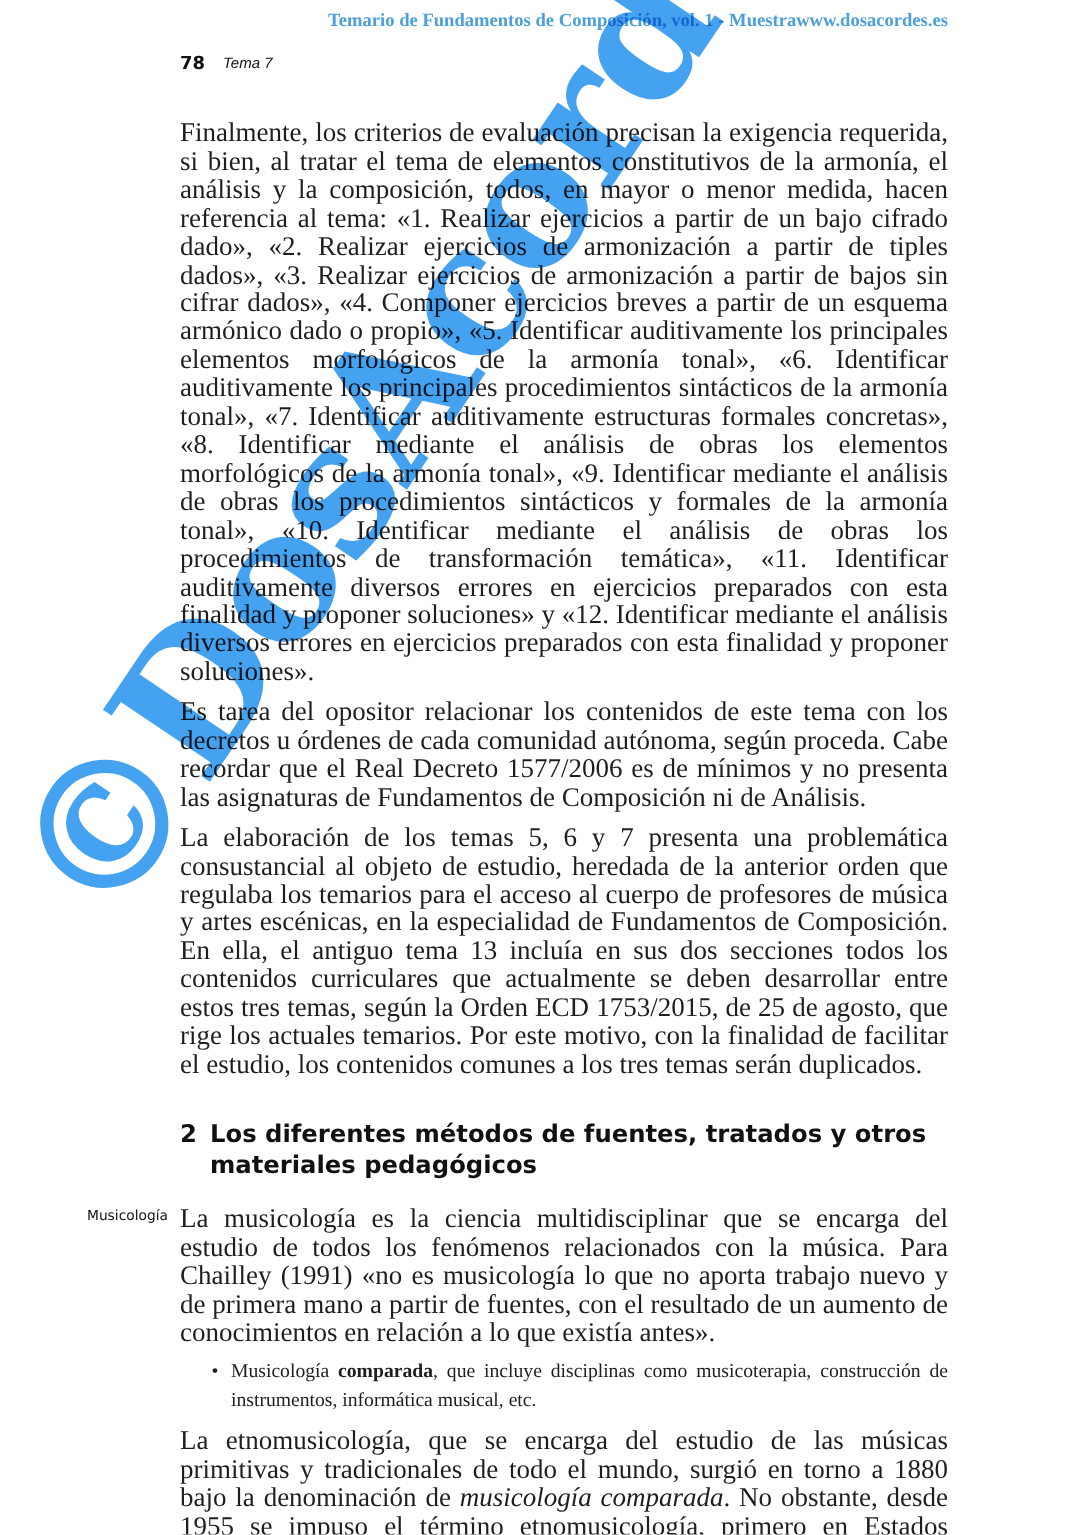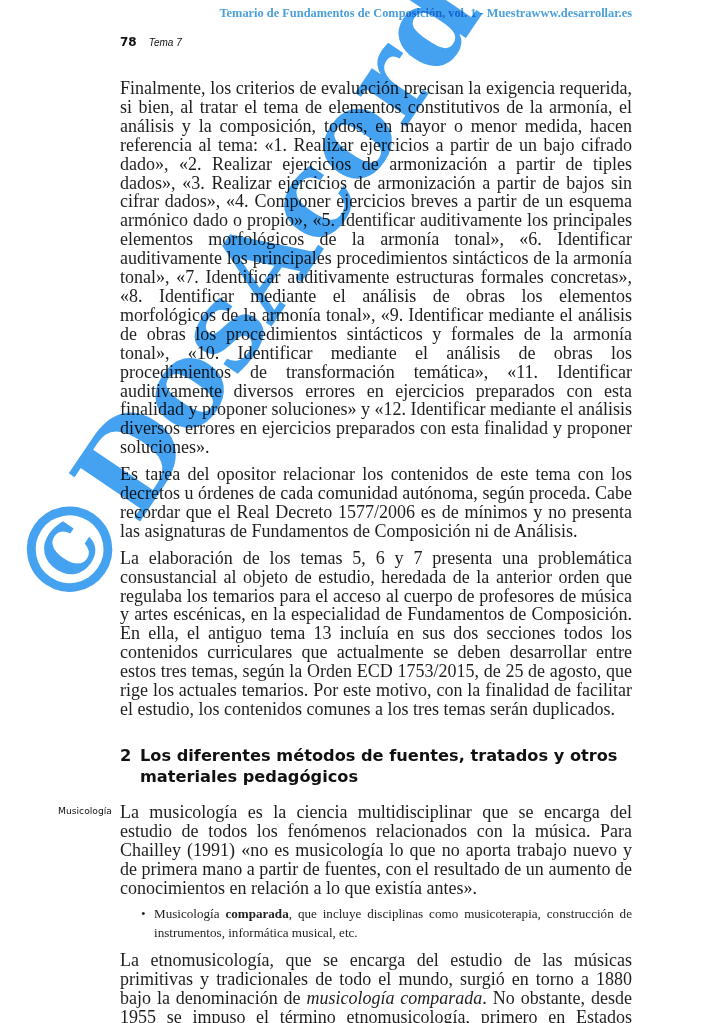--- a/index.html
+++ b/index.html
@@ -19,21 +19,21 @@
   ul.bullets li::before { content:"•"; position:absolute; left:-13px; top:0; }
   b { font-weight:bold; }
   i { font-style:italic; }
   .watermark { position:absolute; left:-20px; top:560px; transform-origin:0 0; transform:rotate(-56deg); font-family:"DejaVu Serif", serif; font-weight:bold; font-size:118px; letter-spacing:-2px; color:#3f9ff0; opacity:0.97; white-space:nowrap; pointer-events:none; mix-blend-mode:multiply; transform-box:fill-box; }
 </style>
 </head>
 <body>
 
 <div class="header-top">
   <span>Temario de Fundamentos de Composición, vol. 1 - Muestra</span>
-  <span>www.desarrollar.es</span>
+  <span>www.dosacordes.es</span>
 </div>
 <div class="header-sub">
   <span class="page-num">78</span>
   <span class="chapter">Tema 7</span>
 </div>
 
 <div class="content">
   <p class="para">Finalmente, los criterios de evaluación precisan la exigencia requerida, si bien, al tratar el tema de elementos constitutivos de la armonía, el análisis y la composición, todos, en mayor o menor medida, hacen referencia al tema: «1. Realizar ejercicios a partir de un bajo cifrado dado», «2. Realizar ejercicios de armonización a partir de tiples dados», «3. Realizar ejercicios de armonización a partir de bajos sin cifrar dados», «4. Componer ejercicios breves a partir de un esquema armónico dado o propio», «5. Identificar auditivamente los principales elementos morfológicos de la armonía tonal», «6. Identificar auditivamente los principales procedimientos sintácticos de la armonía tonal», «7. Identificar auditivamente estructuras formales concretas», «8. Identificar mediante el análisis de obras los elementos morfológicos de la armonía tonal», «9. Identificar mediante el análisis de obras los procedimientos sintácticos y formales de la armonía tonal», «10. Identificar mediante el análisis de obras los procedimientos de transformación temática», «11. Identificar auditivamente diversos errores en ejercicios preparados con esta finalidad y proponer soluciones» y «12. Identificar mediante el análisis diversos errores en ejercicios preparados con esta finalidad y proponer soluciones».</p>
   <p class="para">Es tarea del opositor relacionar los contenidos de este tema con los decretos u órdenes de cada comunidad autónoma, según proceda. Cabe recordar que el Real Decreto 1577/2006 es de mínimos y no presenta las asignaturas de Fundamentos de Composición ni de Análisis.</p>
   <p class="para">La elaboración de los temas 5, 6 y 7 presenta una problemática consustancial al objeto de estudio, heredada de la anterior orden que regulaba los temarios para el acceso al cuerpo de profesores de música y artes escénicas, en la especialidad de Fundamentos de Composición. En ella, el antiguo tema 13 incluía en sus dos secciones todos los contenidos curriculares que actualmente se deben desarrollar entre estos tres temas, según la Orden ECD 1753/2015, de 25 de agosto, que rige los actuales temarios. Por este motivo, con la finalidad de facilitar el estudio, los contenidos comunes a los tres temas serán duplicados.</p>

